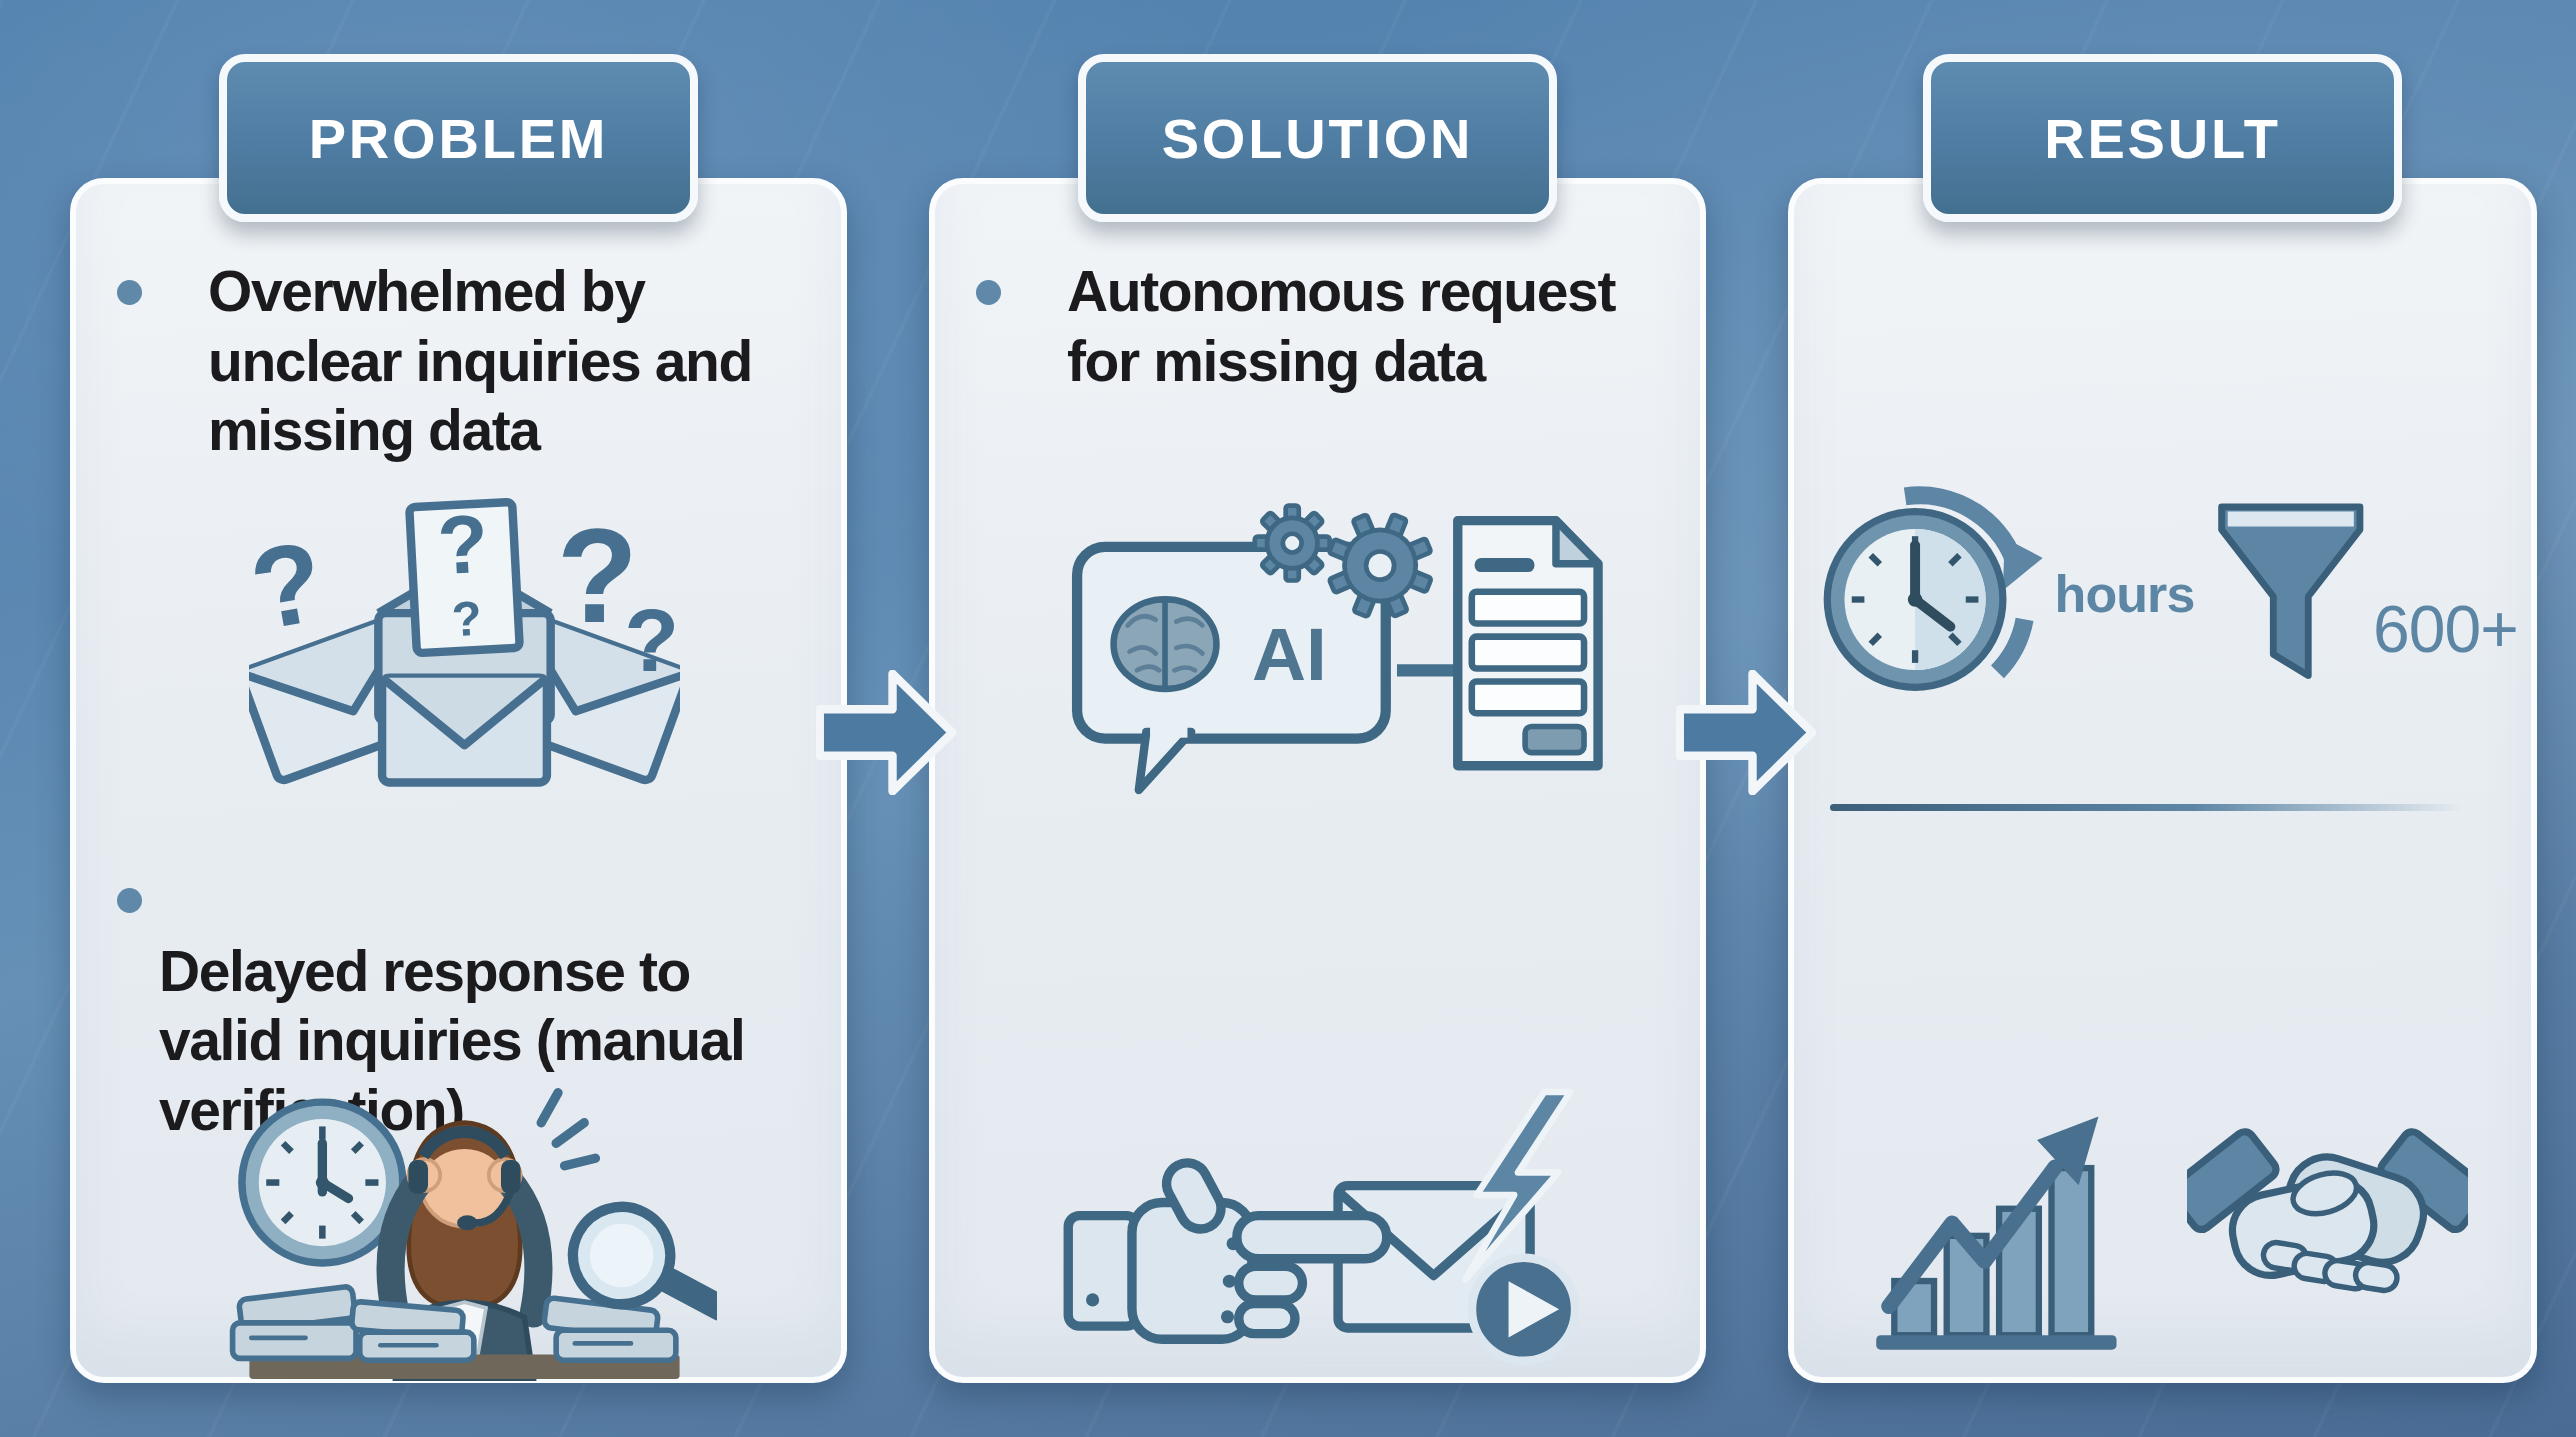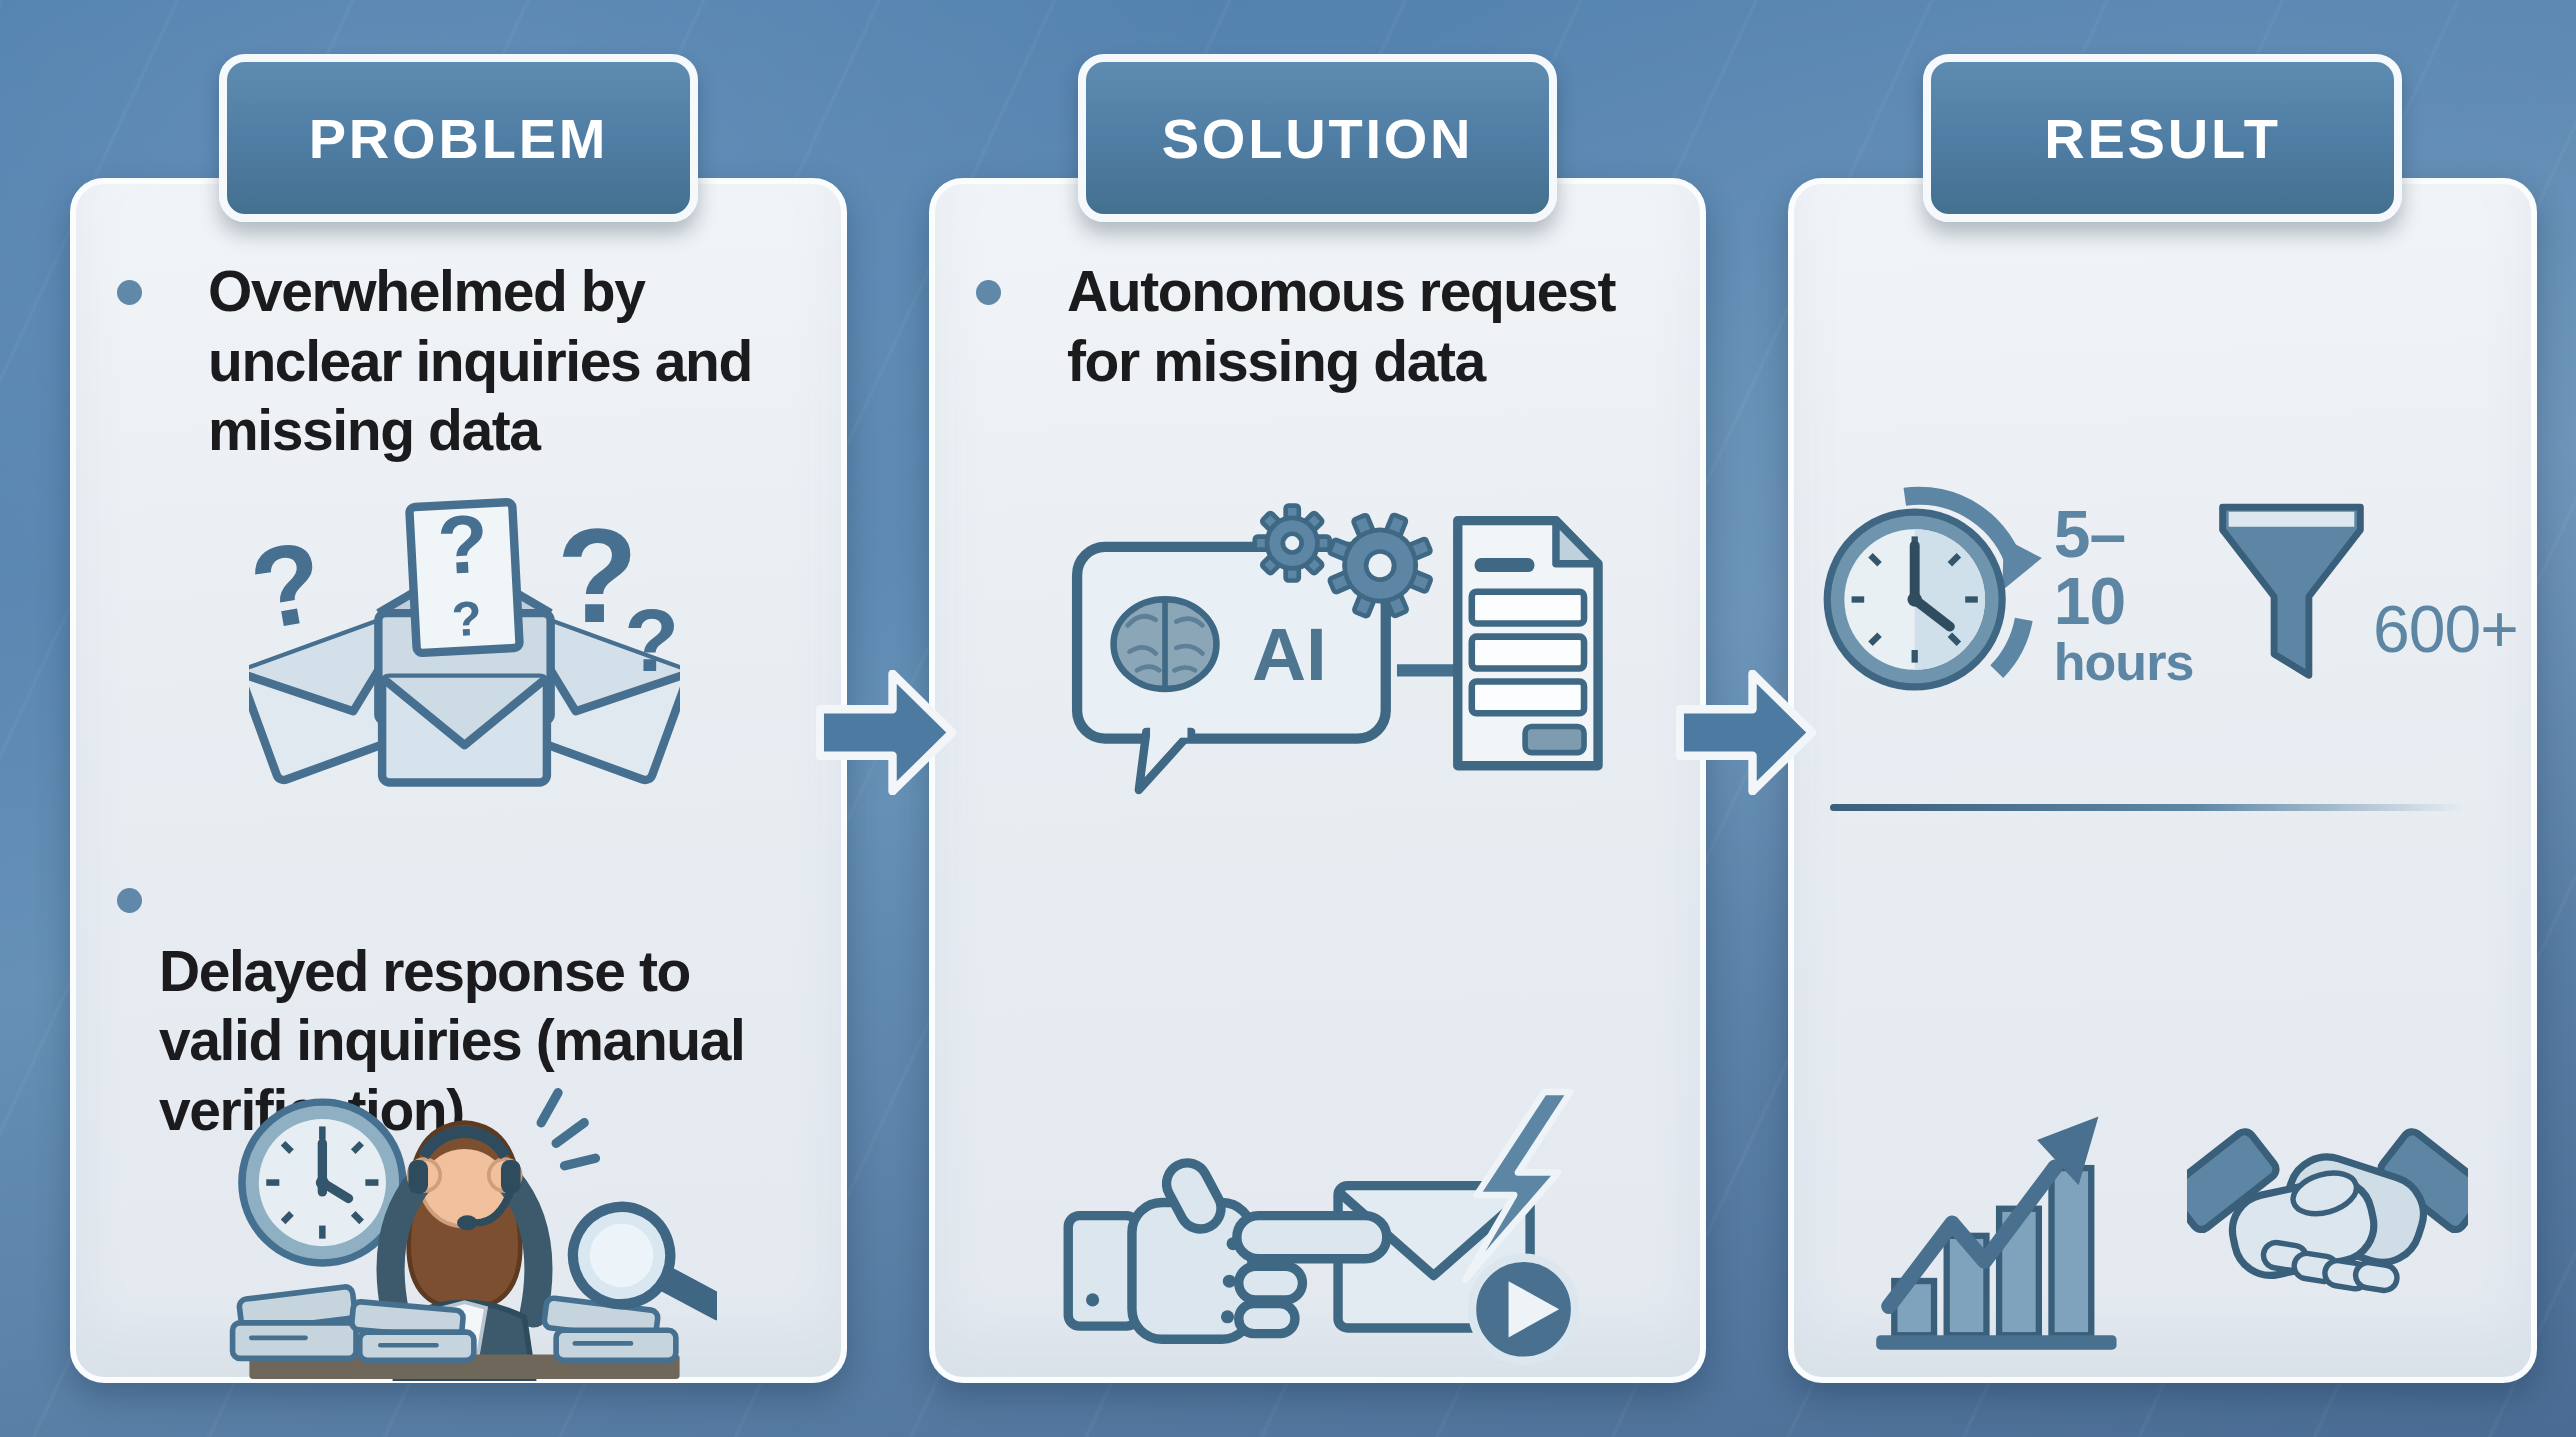--- a/index.html
+++ b/index.html
@@ -278,21 +278,20 @@
         <line x1="-49" y1="-49" x2="-39" y2="-39"></line>
           <line x1="39" y1="39" x2="49" y2="49"></line>
         <line x1="49" y1="-49" x2="39" y2="-39"></line>
           <line x1="-39" y1="39" x2="-49" y2="49"></line>
       </g>
       <line x1="115" y1="130" x2="115" y2="70" stroke="#2f4d5f" stroke-width="11" stroke-linecap="round"></line>
       <line x1="115" y1="130" x2="154" y2="160" stroke="#2f4d5f" stroke-width="11" stroke-linecap="round"></line>
       <circle cx="115" cy="130" r="8" fill="#2f4d5f"></circle>
     </svg>
     <div class="stat-text">
-      <span class="big">5–10</span>
       <span class="small">hours</span>
     </div>
     <svg width="161" height="242" viewBox="0 0 210 260">
       <path d="M14,14 H196 V44 L128,132 V236 L82,208 V132 L14,44 Z" fill="#5d86a5" stroke="#3a5f7b" stroke-width="9" stroke-linejoin="round"></path>
       <path d="M22,20 H188 V40 H22 Z" fill="#e3ecf2" opacity="0.95"></path>
     </svg>
     <div class="stat-600">600+</div>
   </div>
 
   <div class="divider"></div>

